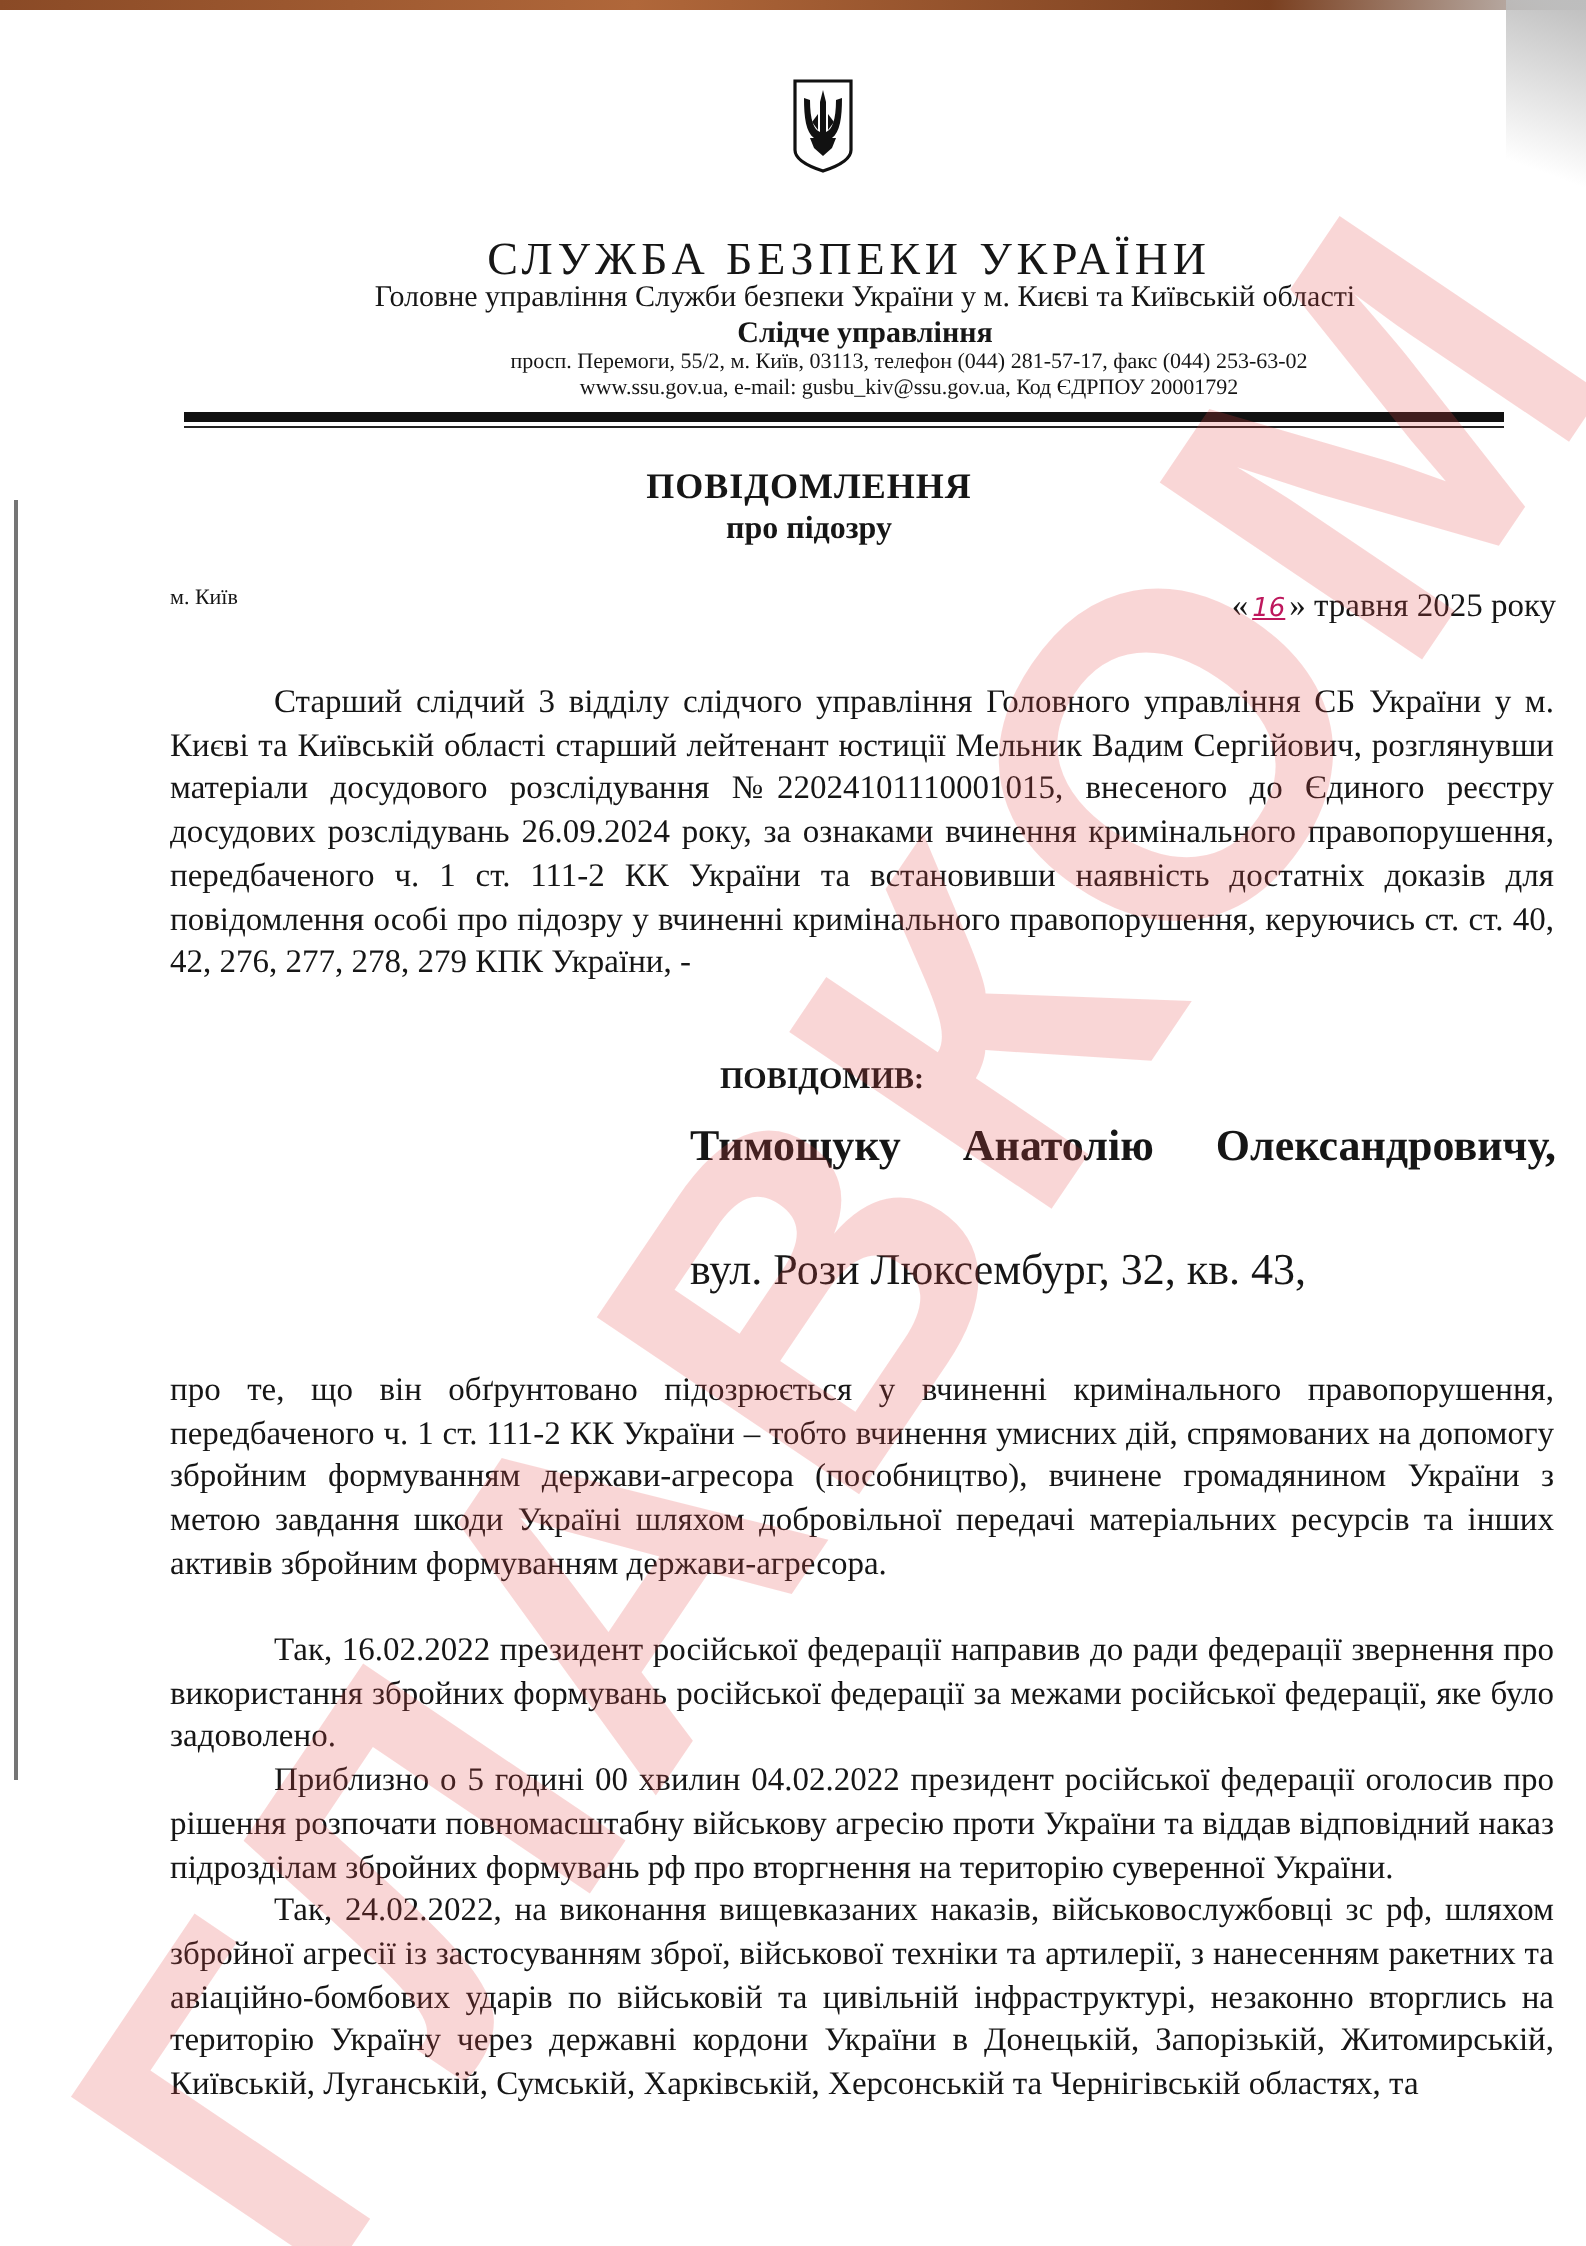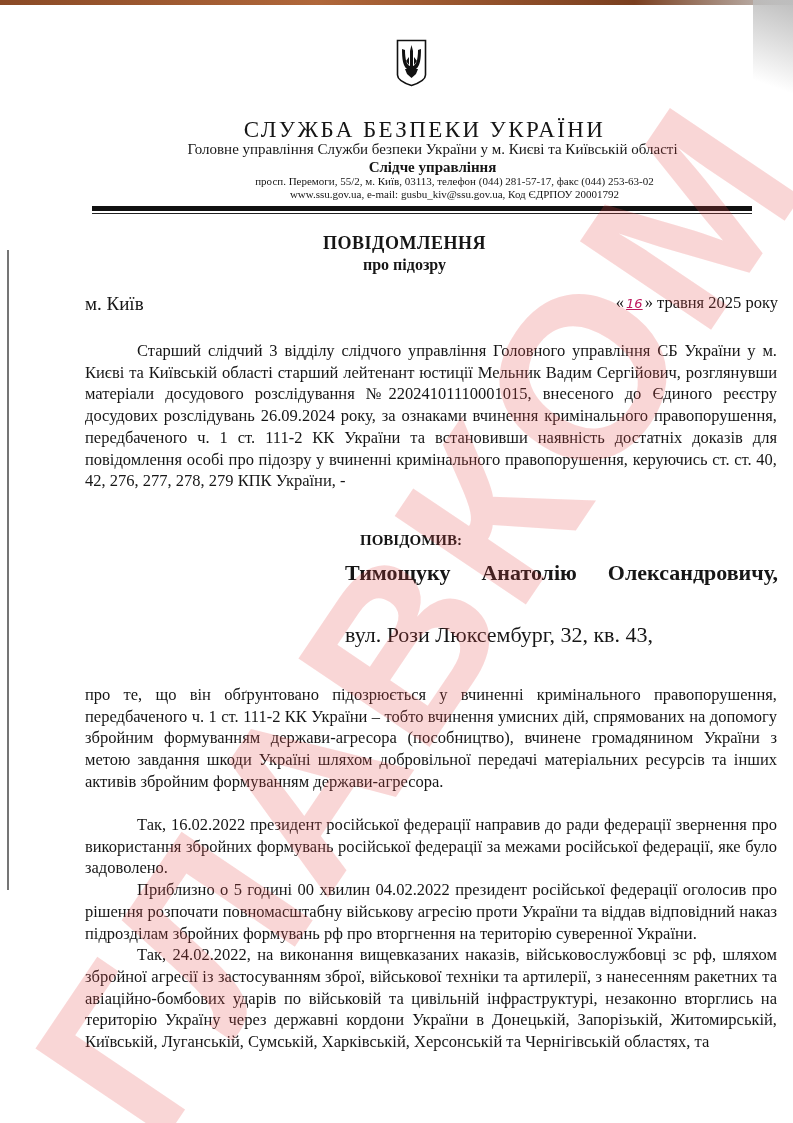--- a/index.html
+++ b/index.html
@@ -56,21 +56,21 @@
   .divider::after { content:""; position:absolute; left:0; right:0; bottom:-4px; height:1px; background:#222; }
 
   .doc-title {
     position: absolute; top: 233px; left: 0; width: 793px; text-align: center;
     font-size: 18px; font-weight: 700; letter-spacing: .5px; margin-left: 8px;
   }
   .doc-subtitle {
     position: absolute; top: 256px; left: 0; width: 793px; text-align: center;
     font-size: 16px; font-weight: 700; margin-left: 8px;
   }
-  .city { position: absolute; top: 293px; left: 85px; font-size: 19px; }
+  .city { position: absolute; top: 293px; left: 85px; font-size: 11px; }
   .date { position: absolute; top: 293px; right: 15px; font-size: 16.5px; }
   .date .day { font-style: italic; text-decoration: underline; color: #be185d; padding: 0 2px; font-family: "DejaVu Sans", sans-serif; font-size: 13px; }
 
   .body-text {
     position: absolute; left: 85px; width: 692px;
     font-size: 16.5px; line-height: 21.7px; text-align: justify;
   }
   .body-text p { margin: 0; }
   .indent { text-indent: 52px; }
   .p1 { top: 340px; }

